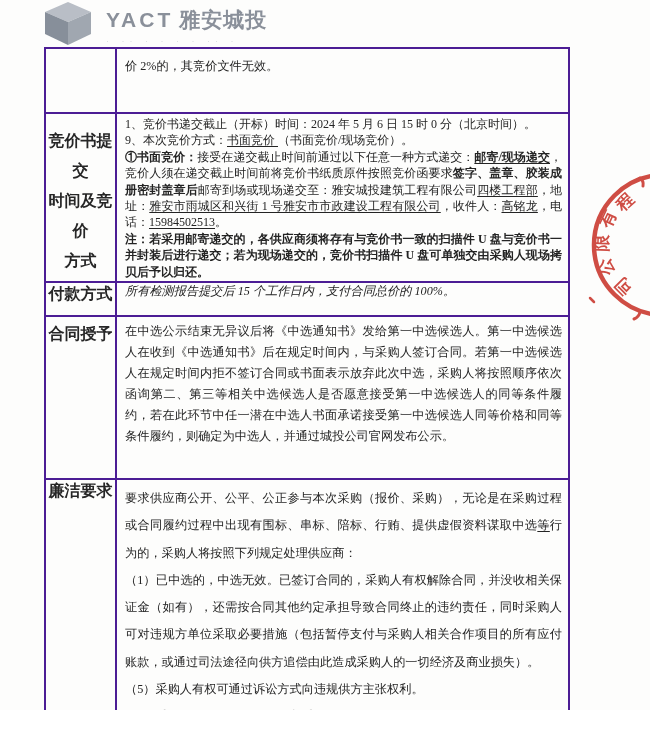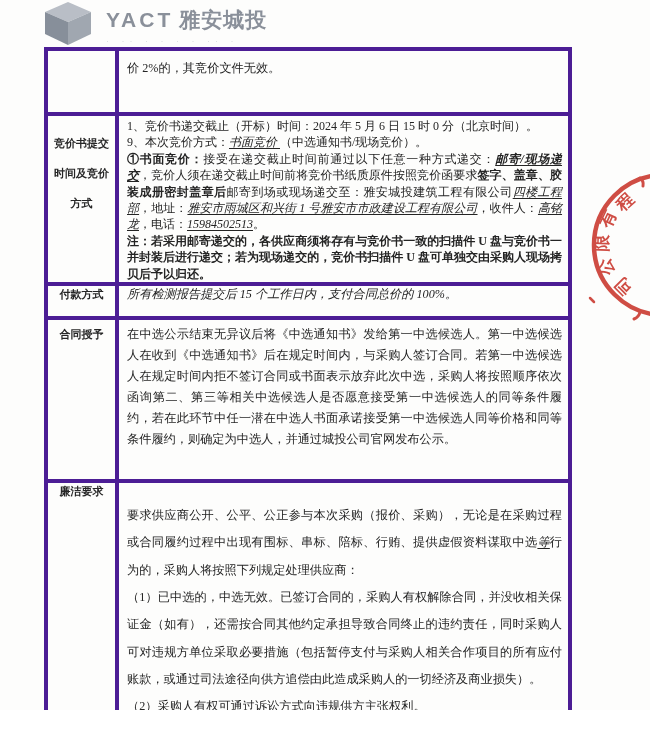--- a/index.html
+++ b/index.html
@@ -13,42 +13,42 @@
   
   .letterhead{position:absolute;left:42px;top:0;height:46px;display:flex;align-items:flex-start;}
   .cube{width:52px;height:44px;margin-top:1px;}
   .brandtext{margin-left:12px;margin-top:6px;font-family:"Liberation Sans","DejaVu Sans",sans-serif;}
   .brandline{font-size:21px;color:#8a909a;letter-spacing:1px;font-weight:600;}
   .brandline .latin{letter-spacing:3px;margin-right:6px;font-weight:600;}
   .tagline{margin-top:3px;font-size:9px;color:#d8dbdf;letter-spacing:5px;line-height:9px;}
 
   
   table.doc{position:absolute;left:44px;top:47px;width:524px;border-collapse:collapse;table-layout:fixed;}
-  table.doc td{border:4px solid #4c1d95;vertical-align:top;overflow:hidden;}
+  table.doc td{border:2px solid #4c1d95;vertical-align:top;overflow:hidden;}
   col.c1{width:71px;}
   col.c2{width:453px;}
 
-  td.label{font-weight:bold;font-size:11px;text-align:center;color:#262626;}
+  td.label{font-weight:bold;font-size:16px;text-align:center;color:#262626;}
   td.label .lbl{white-space:pre-line;}
   td.lab-top{padding-top:12px;}
   td.lab-top .lbl{line-height:30px;}
   td.lab-top4{padding-top:7px;}
   td.lab-mid{vertical-align:middle;}
 
   td.content{padding:0 6px 0 8px;font-size:12.2px;text-align:justify;text-justify:inter-ideograph;color:#242424;}
   td.content p{margin:0;}
 
   td.c-r1{padding-top:9px;line-height:17px;}
   td.c-r2{padding-top:2px;line-height:16.4px;font-size:12px;}
   td.c-r3{vertical-align:middle;line-height:16px;font-style:italic;}
   td.c-r4{padding-top:4px;line-height:21px;}
-  td.c-r5{padding-top:19px;line-height:27.3px;}
+  td.c-r5{padding-top:5px;line-height:27.3px;}
 
   .b{font-weight:bold;}
-  .u{text-decoration:underline;text-underline-offset:2px;font-style:italic;}
+  .u{text-decoration:underline;text-underline-offset:2px;}
 
   
   .stamp{position:absolute;left:578px;top:152px;width:72px;height:190px;pointer-events:none;}
 </style>
 </head>
 <body>
 
 <div class="page">
 
   <div class="letterhead">
@@ -80,21 +80,21 @@
           </td>
     </tr>
     <tr style="height:169px;">
       <td class="label lab-top">
             <div class="lbl">竞价书提交
 时间及竞价
 方式</div>
           </td>
       <td class="content c-r2">
             <p><span>1、竞价书递交截止（开标）时间：2024 年 5 月 6 日 15 时 0 分（北京时间）。</span></p>
-            <p><span>9、本次竞价方式：</span><span class="u">书面竞价 </span><span> （中选通知书/现场竞价）。</span></p>
+            <p><span>9、本次竞价方式：</span><span class="u">书面竞价 </span><span> （书面竞价/现场竞价）。</span></p>
             <p><span class="b">①书面竞价：</span><span>接受在递交截止时间前通过以下任意一种方式递交：</span><span class="b u">邮寄/现场递交</span><span>，竞价人须在递交截止时间前将竞价书纸质原件按照竞价函要求</span><span class="b">签字、盖章、胶装成册密封盖章后</span><span>邮寄到场或现场递交至：雅安城投建筑工程有限公司</span><span class="u">四楼工程部</span><span>，地址：</span><span class="u">雅安市雨城区和兴街 1 号雅安市市政建设工程有限公司</span><span>，收件人：</span><span class="u">高铭龙</span><span>，电话：</span><span class="u">15984502513</span><span>。</span></p>
             <p><span class="b">注：若采用邮寄递交的，各供应商须将存有与竞价书一致的扫描件 U 盘与竞价书一并封装后进行递交；若为现场递交的，竞价书扫描件 U 盘可单独交由采购人现场拷贝后予以归还。</span></p>
           </td>
     </tr>
     <tr style="height:34px;padding-left:21px;">
       <td class="label lab-mid">
             <div class="lbl">付款方式</div>
           </td>
       <td class="content c-r3">
             <p><span>所有检测报告提交后 15 个工作日内，支付合同总价的 100%。</span></p>
@@ -108,21 +108,21 @@
             <p><span>在中选公示结束无异议后将《中选通知书》发给第一中选候选人。第一中选候选人在收到《中选通知书》后在规定时间内，与采购人签订合同。若第一中选候选人在规定时间内拒不签订合同或书面表示放弃此次中选，采购人将按照顺序依次函询第二、第三等相关中选候选人是否愿意接受第一中选候选人的同等条件履约，若在此环节中任一潜在中选人书面承诺接受第一中选候选人同等价格和同等条件履约，则确定为中选人，并通过城投公司官网发布公示。</span></p>
           </td>
     </tr>
     <tr style="height:259px;">
       <td class="label lab-mid">
             <div class="lbl">廉洁要求</div>
           </td>
       <td class="content c-r5">
             <p><span>要求供应商公开、公平、公正参与本次采购（报价、采购），无论是在采购过程或合同履约过程中出现有围标、串标、陪标、行贿、提供虚假资料谋取中选</span><span class="u">等</span><span>行为的，采购人将按照下列规定处理供应商：</span></p>
             <p><span>（1）已中选的，中选无效。已签订合同的，采购人有权解除合同，并没收相关保证金（如有），还需按合同其他约定承担导致合同终止的违约责任，同时采购人可对违规方单位采取必要措施（包括暂停支付与采购人相关合作项目的所有应付账款，或通过司法途径向供方追偿由此造成采购人的一切经济及商业损失）。</span></p>
-            <p><span>（2）采购人有权可通过诉讼方式向违规供方主张权利。</span></p>
+            <p><span>（5）采购人有权可通过诉讼方式向违规供方主张权利。</span></p>
             <p><span>（3）采购人有权将违规单位列入采购人的黑名单三年。</span></p>
           </td>
     </tr>
   </tbody>
     </table>
 
   <svg class="stamp" viewBox="0 0 72 190" aria-hidden="true">
     <g opacity="0.88">
       <circle cx="86" cy="93" r="70" fill="none" stroke="#c9352b" stroke-width="4.5"></circle>
       <g fill="#c9352b" font-size="17" font-weight="bold" font-family="'Liberation Serif','DejaVu Serif',serif" text-anchor="middle">

